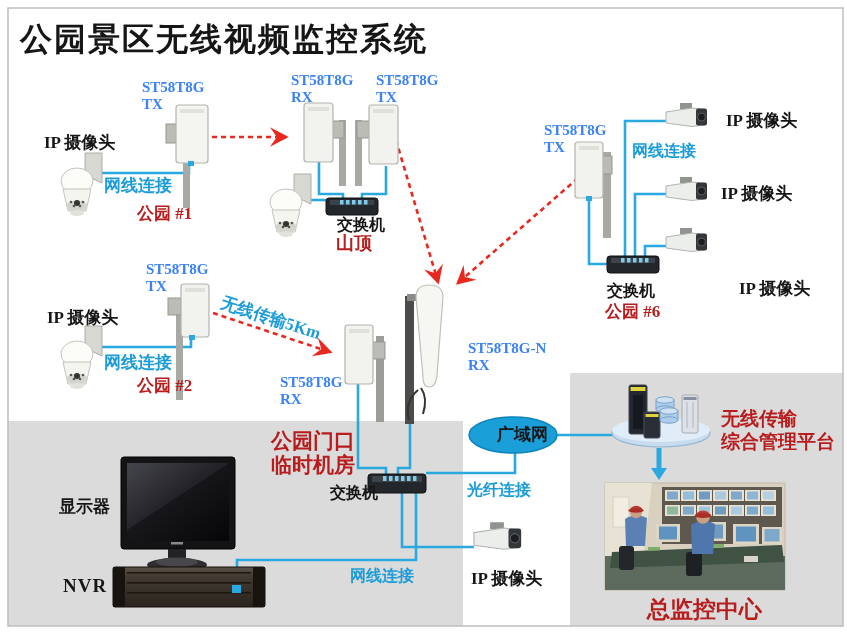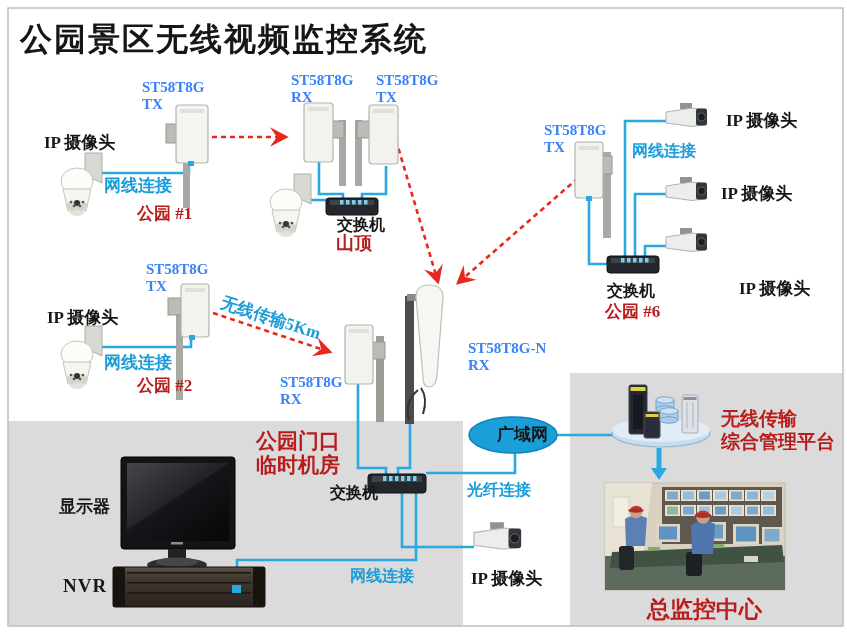--- a/index.html
+++ b/index.html
@@ -362,21 +362,21 @@
   <div class="lbl c-blue rot" style="left:224px;top:294px;font-size:17px;">无线传输5Km</div>
 
   <div class="lbl c-purple two-line" style="left:280px;top:374px;font-size:15px;">
     <div>ST58T8G</div>
     <div>RX</div>
   </div>
   <div class="lbl c-purple two-line" style="left:468px;top:340px;font-size:15px;">
     <div>ST58T8G-N</div>
     <div>RX</div>
   </div>
-  <div class="lbl c-red two-line" style="left:256px;top:430px;font-size:21px;text-align:right;">
+  <div class="lbl c-red two-line" style="left:271px;top:430px;font-size:21px;text-align:right;">
     <div>公园门口</div>
     <div>临时机房</div>
   </div>
   <div class="lbl c-ink" style="left:330px;top:484px;font-size:16px;">交换机</div>
   <div class="lbl c-blue" style="left:467px;top:481px;font-size:16px;">光纤连接</div>
   <div class="lbl c-ink" style="left:59px;top:498px;font-size:17px;">显示器</div>
   <div class="lbl c-ink" style="left:63px;top:576px;font-size:19px;letter-spacing:1px;">NVR</div>
   <div class="lbl c-blue" style="left:350px;top:567px;font-size:16px;">网线连接</div>
   <div class="lbl c-ink" style="left:471px;top:570px;font-size:17px;">IP 摄像头</div>
 

